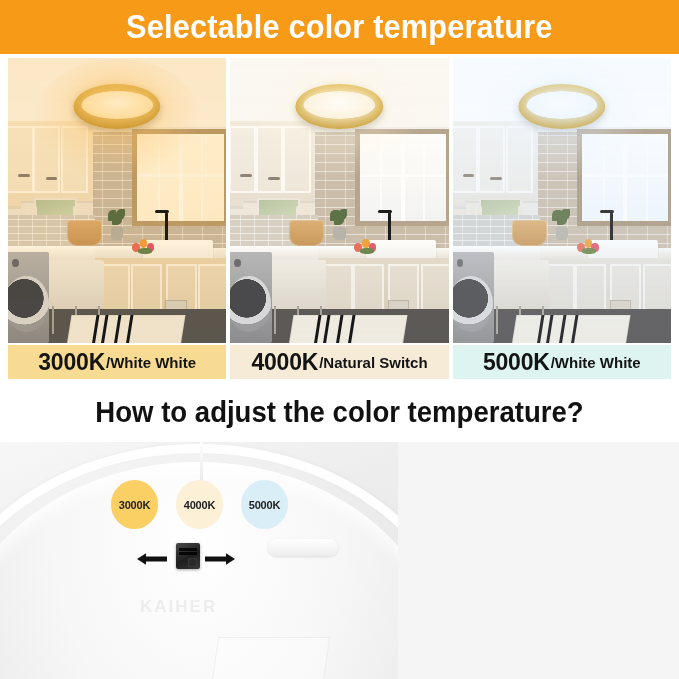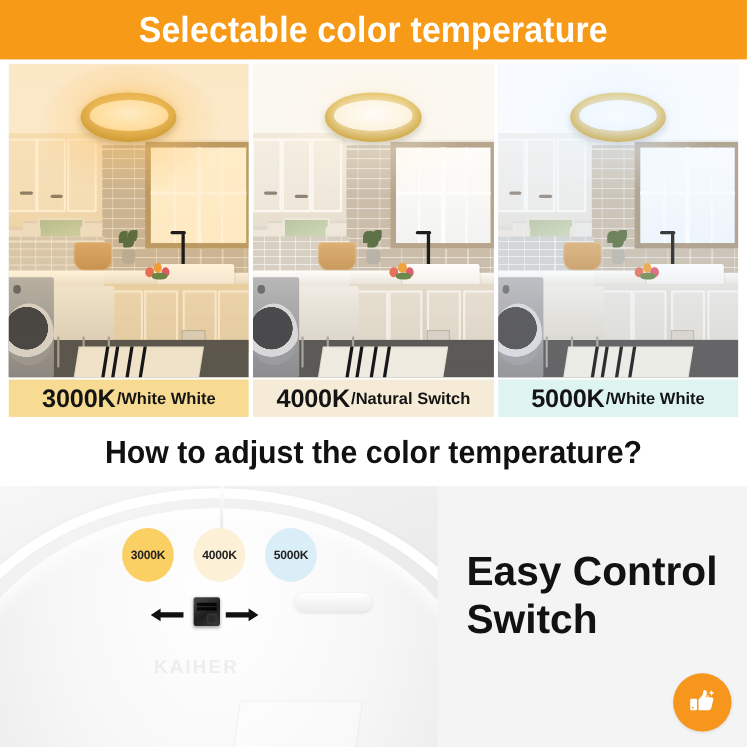--- a/index.html
+++ b/index.html
@@ -437,37 +437,20 @@
 
     <div class="bottom-left">
       <div class="fixture"></div>
       <div class="fixture-rim"></div>
       <div class="cord"></div>
       <div class="clip"></div>
       <div class="emboss">KAIHER</div>
       <div class="plate"></div>
     </div>
 
-    <div class="bottom-right">
-      <div class="ecs">
-        <span>Easy Control</span>
-        <span>Switch</span>
-      </div>
-      <div class="thumb" style="background: rgb(247, 150, 29);">
-        <span>
-          <svg width="31" height="31" viewBox="0 0 32 32" aria-hidden="true">
-            <path d="M12.4 13.2c1.9-1.6 3.6-3.6 4.2-5.6.3-1.1.2-2.3.9-2.9.9-.7 2.3.1 2.6 1.3.4 1.7-.2 3.6-.9 5.2h5.1c1.3 0 2.3 1.2 2 2.4l-1.9 7.8c-.3 1.1-1.3 1.9-2.4 1.9h-9.6V13.2z" fill="#ffffff"></path>
-            <rect x="4.6" y="12.6" width="6.4" height="10.7" rx="1.1" fill="#ffffff"></rect>
-            <rect x="5.8" y="20.4" width="2.3" height="1.2" rx=".6" fill="#F7961D"></rect>
-            <path d="M24.6 4.4l.8 2 2 .8-2 .8-.8 2-.8-2-2-.8 2-.8z" fill="#ffffff"></path>
-            <path d="M21.3 8.6l.45 1.1 1.1.45-1.1.45-.45 1.1-.45-1.1-1.1-.45 1.1-.45z" fill="#ffffff"></path>
-          </svg>
-        </span>
-      </div>
-    </div>
 
   </div>
 
   <div class="arrow arrow-left">
     <svg width="30" height="14" viewBox="0 0 30 14" aria-hidden="true">
       <path d="M0 7 L9 1.2 L9 4.6 L30 4.6 L30 9.4 L9 9.4 L9 12.8 Z" fill="#111111"></path>
     </svg>
   </div>
   <div class="arrow arrow-right">
     <svg width="30" height="14" viewBox="0 0 30 14" aria-hidden="true">

